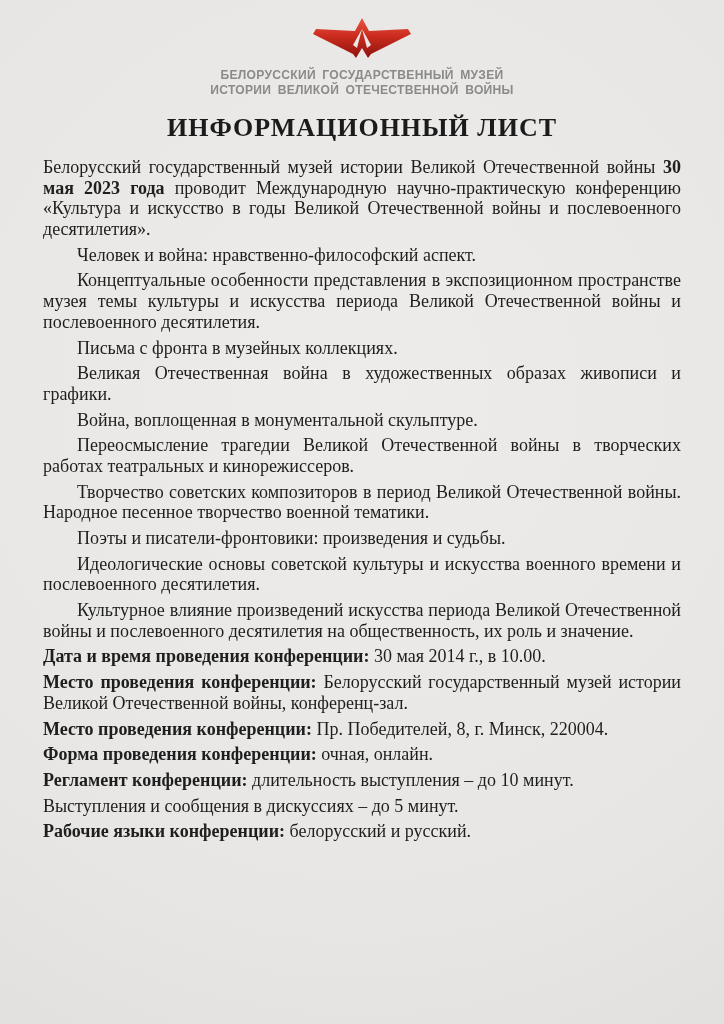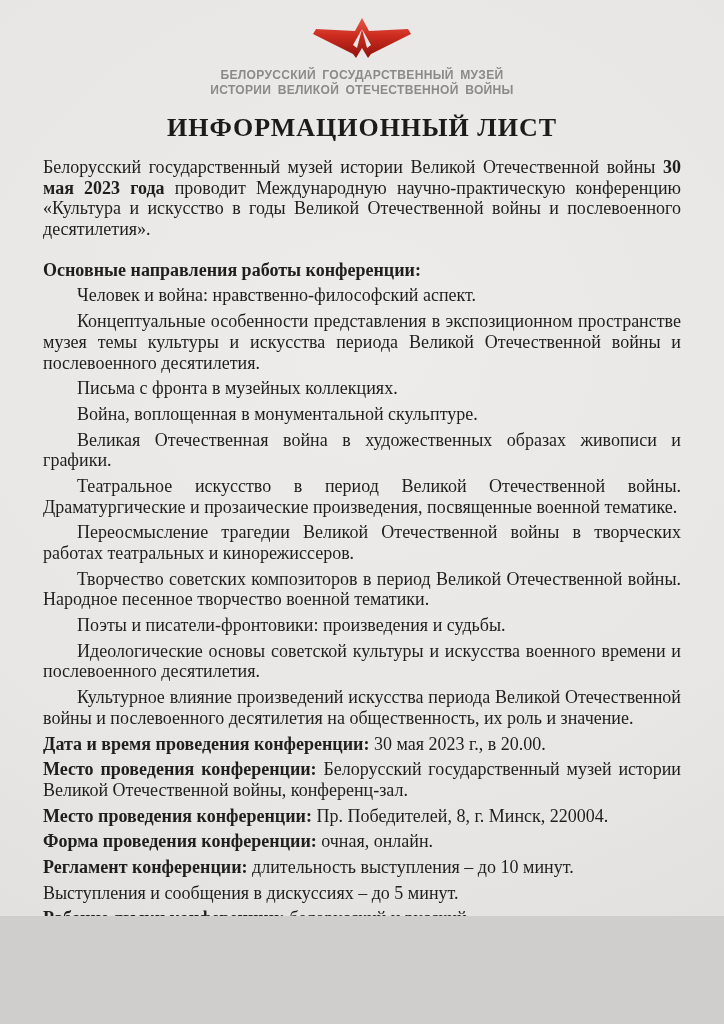--- a/index.html
+++ b/index.html
@@ -1,18 +1,18 @@
 <!DOCTYPE html>
 <html lang="ru"><head>
 <meta charset="utf-8">
 <style>
   html,body { margin:0; padding:0; background:#cfcecc; }
   .page {
     position:relative;
-    width:724px; height:916px;
+    width:724px; height:1024px;
     margin:0 auto;
     box-sizing:border-box;
     padding:16px 38px 0 38px;
     background:radial-gradient(130% 95% at 50% 38%, #edecea 0%, #e7e6e4 55%, #dbdad8 100%);
     font-family:"Liberation Serif", serif;
     color:#1e1e1e;
     overflow:hidden;
   }
   
   .hdr { text-align:center; }
@@ -68,36 +68,34 @@
     <div class="mname">
       <div>БЕЛОРУССКИЙ  ГОСУДАРСТВЕННЫЙ  МУЗЕЙ</div>
       <div>ИСТОРИИ ВЕЛИКОЙ ОТЕЧЕСТВЕННОЙ ВОЙНЫ</div>
     </div>
   </div>
 
   <h1 class="doc-title">ИНФОРМАЦИОННЫЙ ЛИСТ</h1>
 
   <p class="intro"><span>Белорусский государственный музей истории Великой Отечественной войны </span><b>30 мая 2023 года</b><span> проводит Международную научно-практическую конференцию «Культура и искусство в годы Великой Отечественной войны и послевоенного десятилетия».</span></p>
 
-  <p class="heading">Основные направления работы конференции:</p>
 
   <p class="item">Человек и война: нравственно-философский аспект.</p>
   <p class="item">Концептуальные особенности представления в экспозиционном пространстве музея темы культуры и искусства периода Великой Отечественной войны и послевоенного десятилетия.</p>
   <p class="item">Письма с фронта в музейных коллекциях.</p>
+  <p class="item">Великая Отечественная война в художественных образах живописи и графики.</p>
   <p class="item">Война, воплощенная в монументальной скульптуре.</p>
-  <p class="item">Великая Отечественная война в художественных образах живописи и графики.</p>
-  <p class="item">Театральное искусство в период Великой Отечественной войны. Драматургические и прозаические произведения, посвященные военной тематике.</p>
   <p class="item">Переосмысление трагедии Великой Отечественной войны в творческих работах театральных и кинорежиссеров.</p>
   <p class="item">Творчество советских композиторов в период Великой Отечественной войны. Народное песенное творчество военной тематики.</p>
   <p class="item">Поэты и писатели-фронтовики: произведения и судьбы.</p>
   <p class="item">Идеологические основы советской культуры и искусства военного времени и послевоенного десятилетия.</p>
   <p class="item">Культурное влияние произведений искусства периода Великой Отечественной войны и послевоенного десятилетия на общественность, их роль и значение.</p>
 
 
-  <p class="detail"><b>Дата и время проведения конференции:</b><span> 30 мая 2023 г., в 20.00.</span></p>
+  <p class="detail"><b>Дата и время проведения конференции:</b><span> 30 мая 2014 г., в 10.00.</span></p>
   <p class="detail"><b>Место проведения конференции:</b><span> Белорусский государственный музей истории Великой Отечественной войны, конференц-зал.</span></p>
   <p class="detail"><b>Место проведения конференции:</b><span> Пр. Победителей, 8, г. Минск, 220004.</span></p>
   <p class="detail"><b>Форма проведения конференции:</b><span> очная, онлайн.</span></p>
   <p class="detail"><b>Регламент конференции:</b><span> длительность выступления – до 10 минут.</span></p>
   <p class="detail"><b></b><span>Выступления и сообщения в дискуссиях – до 5 минут.</span></p>
   <p class="detail"><b>Рабочие языки конференции:</b><span> белорусский и русский.</span></p>
 
 </div>
 
 </body></html>

